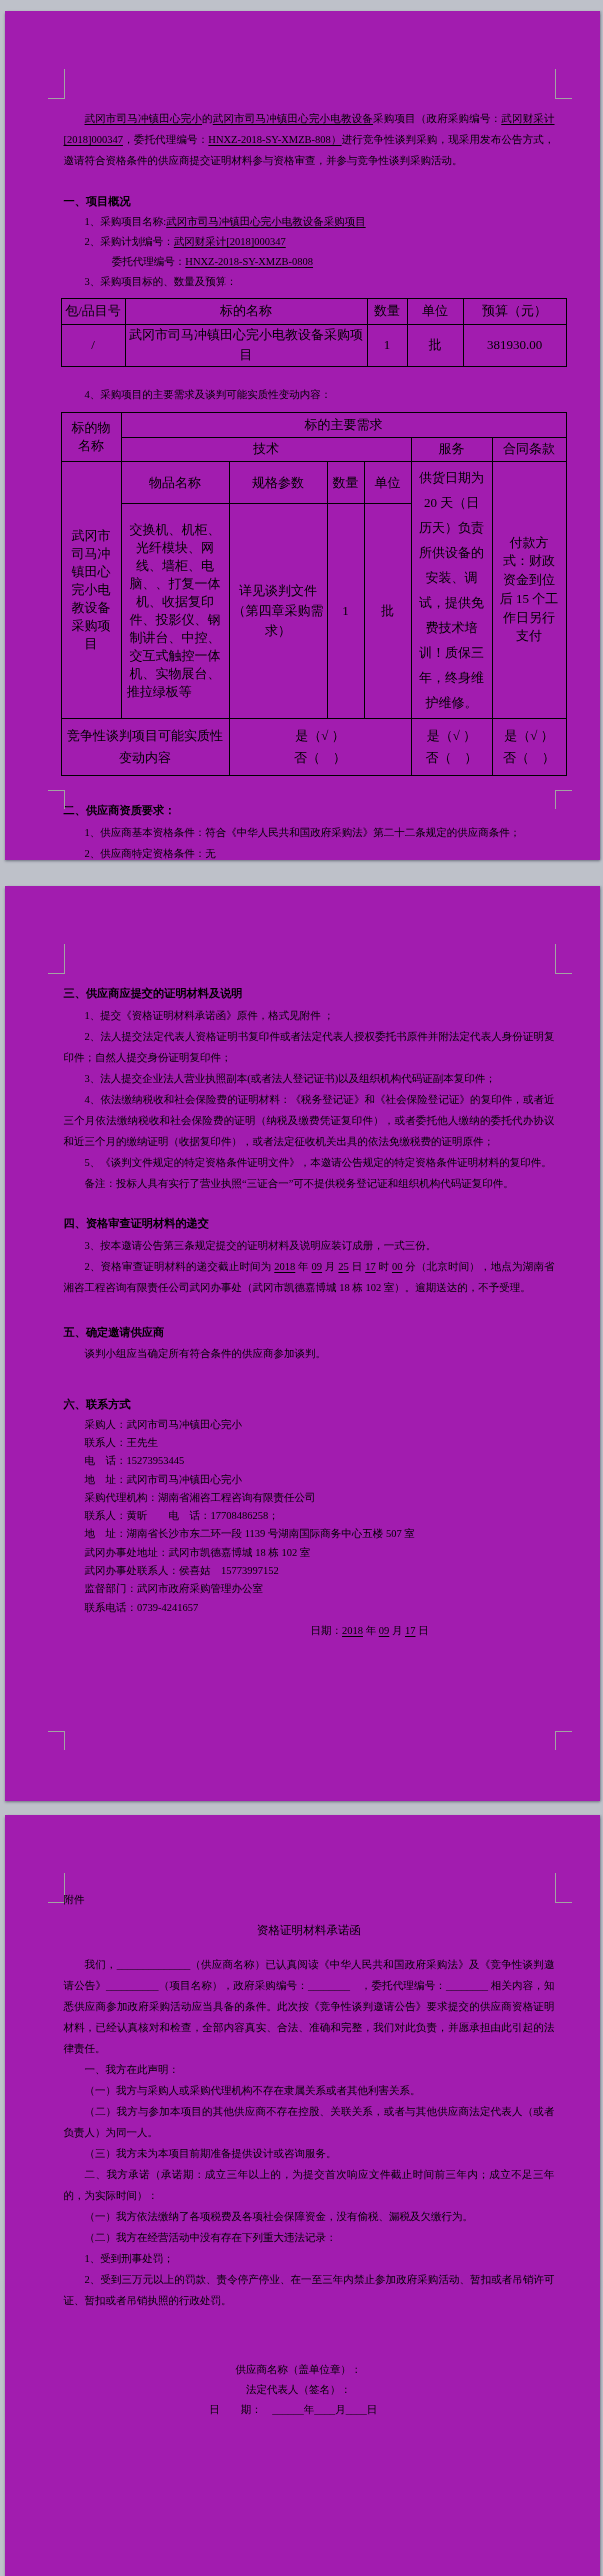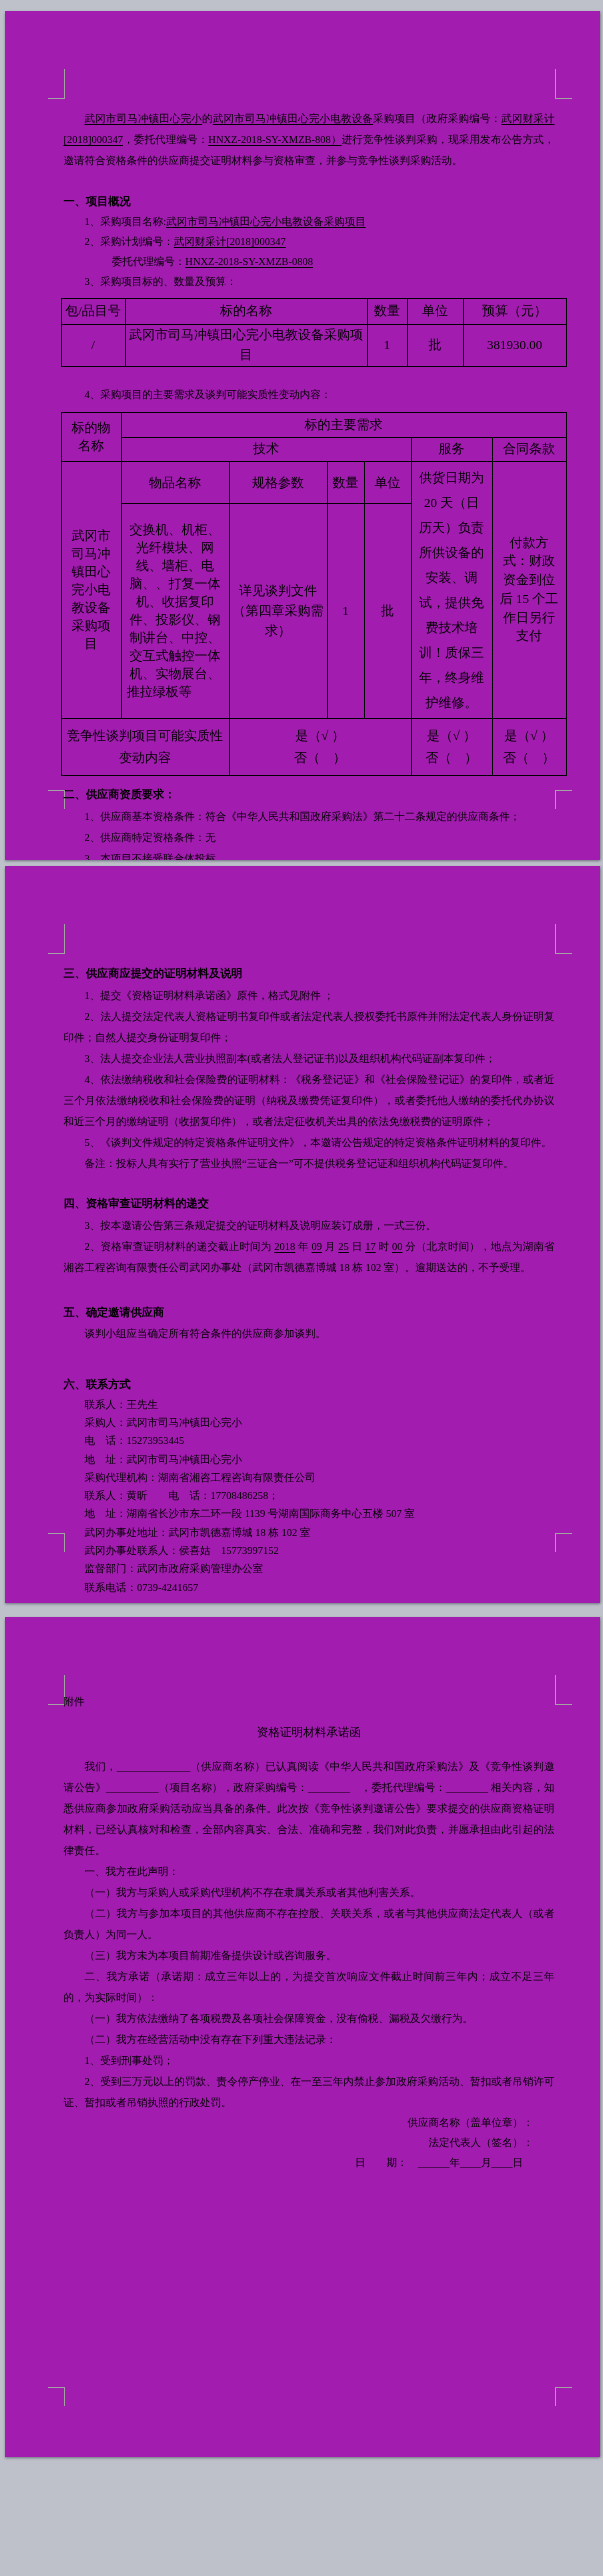--- a/index.html
+++ b/index.html
@@ -1,21 +1,21 @@
 <!DOCTYPE html>
 <html style="font-size:12px"><head>
 <meta charset="utf-8">
 <style>
   html, body { margin:0; padding:0; width:604px; background:#bec1c9; }
   body { font-family:"Liberation Serif","DejaVu Serif",serif; color:#000; }
   .canvas { width:604px; padding:11.2px 0 13.5px 0; }
   .page { position:relative; width:595px; margin-left:4.5px; background:#a21caf;
           box-shadow:0 1.5px 2.2px rgba(70,75,90,.55), 1.5px 0 1.5px rgba(70,75,90,.25); overflow:hidden; }
   .page-1 { height:849px; }
-  .page-2 { height:737px; margin-top:6px; }
+  .page-2 { height:915px; margin-top:26px; }
   .page-3 { height:840px; margin-top:14.2px; }
   
   .mark { position:absolute; width:16.5px; }
   .mark-t { top:58px; height:28.4px; }
   .mark-b { bottom:51px; height:18px; }
   .mark-l { left:43px; }
   .mark-r { left:550px; }
   .mark-t.mark-l { border-right:0.7px solid #a3a3a3; border-bottom:0.7px solid #a3a3a3; }
   .mark-t.mark-r { border-left:0.7px solid #a3a3a3; border-bottom:0.7px solid #a3a3a3; }
   .mark-b.mark-l { border-right:0.7px solid #a3a3a3; border-top:0.7px solid #a3a3a3; }
@@ -44,21 +44,21 @@
   .t2 .r4 td { height:174px; }
   .t2 .r5 td { height:55px; line-height:22.5px; }
   .cell-subject { line-height:18px; padding:1.5px 4.5px; }
   .cell-items { text-align:justify; text-align-last:left; line-height:18px; vertical-align:middle; padding:1.5px 5.2px; }
   .cell-service { line-height:25px; text-align:justify; text-align-last:center; padding:3px 6px; }
   .cell-contract { line-height:18.7px; text-align:justify; text-align-last:center; padding:3px 6px; }
 
   .contact { line-height:18.3px; }
   .date-line { margin-top:4.5px; padding-left:247px; text-indent:0; }
   .doc-title { text-align:center; font-size:11.6px; margin:10.5px 0 13.5px 0; }
-  .sig { text-align:right; padding-right:21px; line-height:20px;font-family:Liberation Serif, serif; }
+  .sig { text-align:center; padding-right:21px; margin-top:49px; line-height:20px;font-family:Liberation Serif, serif; }
 </style>
 </head>
 <body>
 
 <div class="canvas">
 
   <div class="page page-1">
     <div class="mark mark-t mark-l"></div>
     <div class="mark mark-t mark-r"></div>
     <div class="mark mark-b mark-l"></div>
@@ -147,21 +147,21 @@
                 <div>否（　）</div>
               </td>
           <td>
                 <div>是（√ ）</div>
                 <div>否（　）</div>
               </td>
         </tr>
       </tbody>
         </table>
 
-      <p class="p h1" style="margin-top:8px">二、供应商资质要求：</p>
+      <p class="p h1" style="margin-top:24px">二、供应商资质要求：</p>
       <p class="p ind lh28">1、供应商基本资格条件：符合《中华人民共和国政府采购法》第二十二条规定的供应商条件；</p>
       <p class="p ind lh28">2、供应商特定资格条件：无</p>
       <p class="p ind lh28">3、本项目不接受联合体投标。</p>
 
     </div>
   </div>
 
   <div class="page page-2">
     <div class="mark mark-t mark-l"></div>
     <div class="mark mark-t mark-r"></div>
@@ -178,22 +178,22 @@
       <p class="p ind lh28">备注：投标人具有实行了营业执照“三证合一”可不提供税务登记证和组织机构代码证复印件。</p>
 
       <p class="p h1">四、资格审查证明材料的递交</p>
       <p class="p ind lh28">3、按本邀请公告第三条规定提交的证明材料及说明应装订成册，一式三份。</p>
       <p class="p ind lh28"><span>2、资格审查证明材料的递交截止时间为 </span><span class="u">2018</span><span> 年 </span><span class="u">09</span><span> 月 </span><span class="u">25</span><span> 日 </span><span class="u">17</span><span> 时 </span><span class="u">00</span><span> 分（北京时间），地点为湖南省湘咨工程咨询有限责任公司武冈办事处（武冈市凯德嘉博城 18 栋 102 室）。逾期送达的，不予受理。</span></p>
 
       <p class="p h1" style="margin-top:24px">五、确定邀请供应商</p>
       <p class="p ind lh28">谈判小组应当确定所有符合条件的供应商参加谈判。</p>
 
       <p class="p h1" style="margin-top:30px">六、联系方式</p>
+      <p class="p ind contact">采购人：武冈市司马冲镇田心完小</p>
       <p class="p ind contact">联系人：王先生</p>
-      <p class="p ind contact">采购人：武冈市司马冲镇田心完小</p>
       <p class="p ind contact">电　话：15273953445</p>
       <p class="p ind contact">地　址：武冈市司马冲镇田心完小</p>
       <p class="p ind contact">采购代理机构：湖南省湘咨工程咨询有限责任公司</p>
       <p class="p ind contact">联系人：黄昕　　电　话：17708486258；</p>
       <p class="p ind contact">地　址：湖南省长沙市东二环一段 1139 号湖南国际商务中心五楼 507 室</p>
       <p class="p ind contact">武冈办事处地址：武冈市凯德嘉博城 18 栋 102 室</p>
       <p class="p ind contact">武冈办事处联系人：侯喜姑　15773997152</p>
       <p class="p ind contact">监督部门：武冈市政府采购管理办公室</p>
       <p class="p ind contact">联系电话：0739-4241657</p>
 

